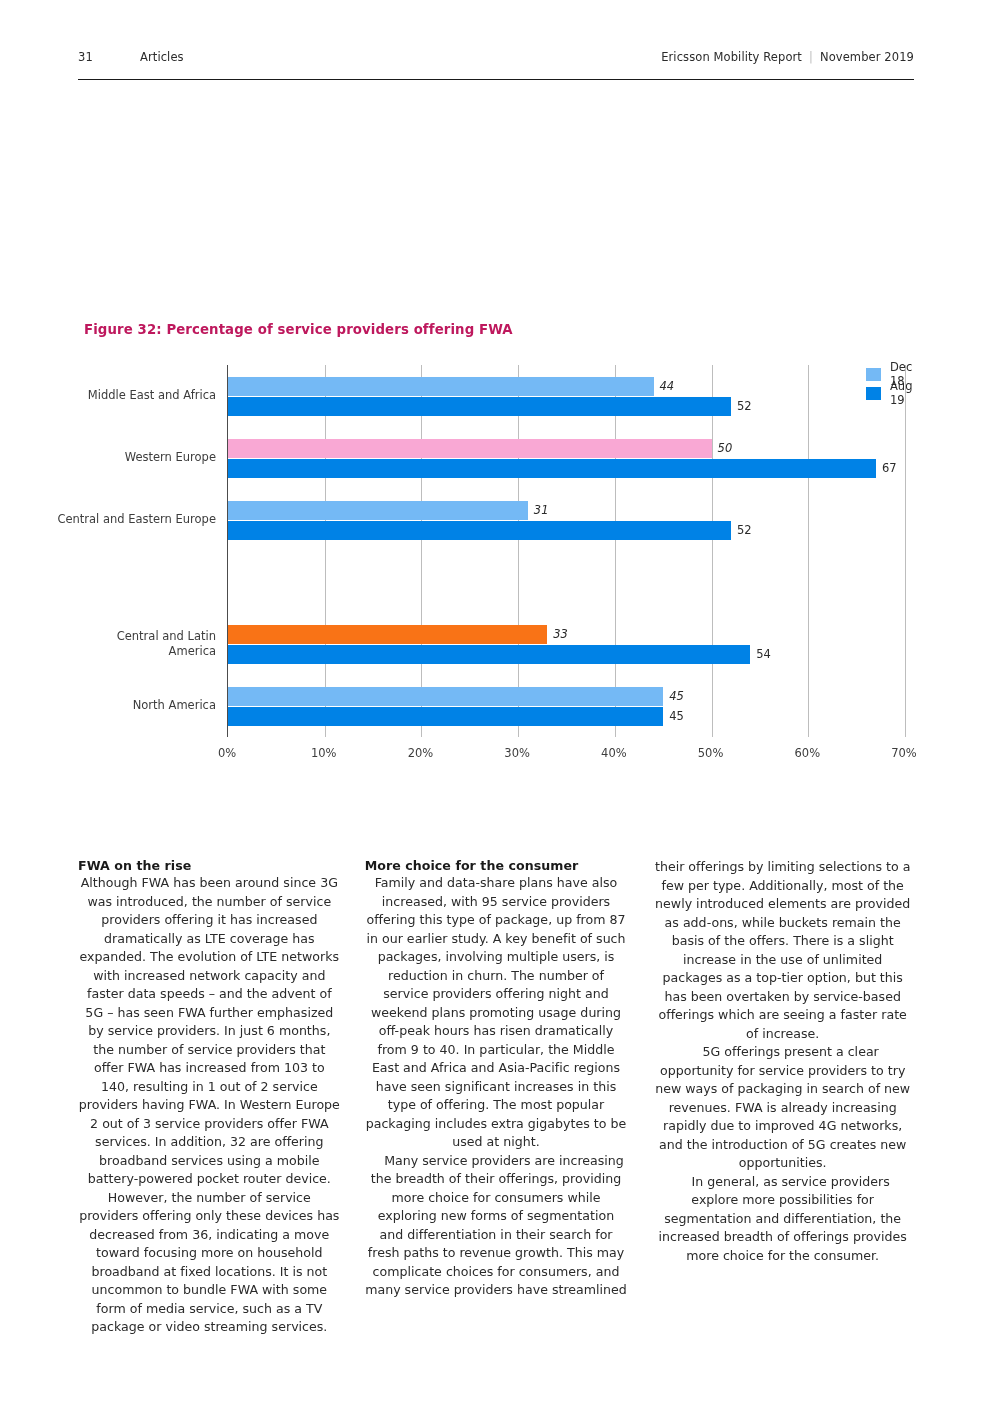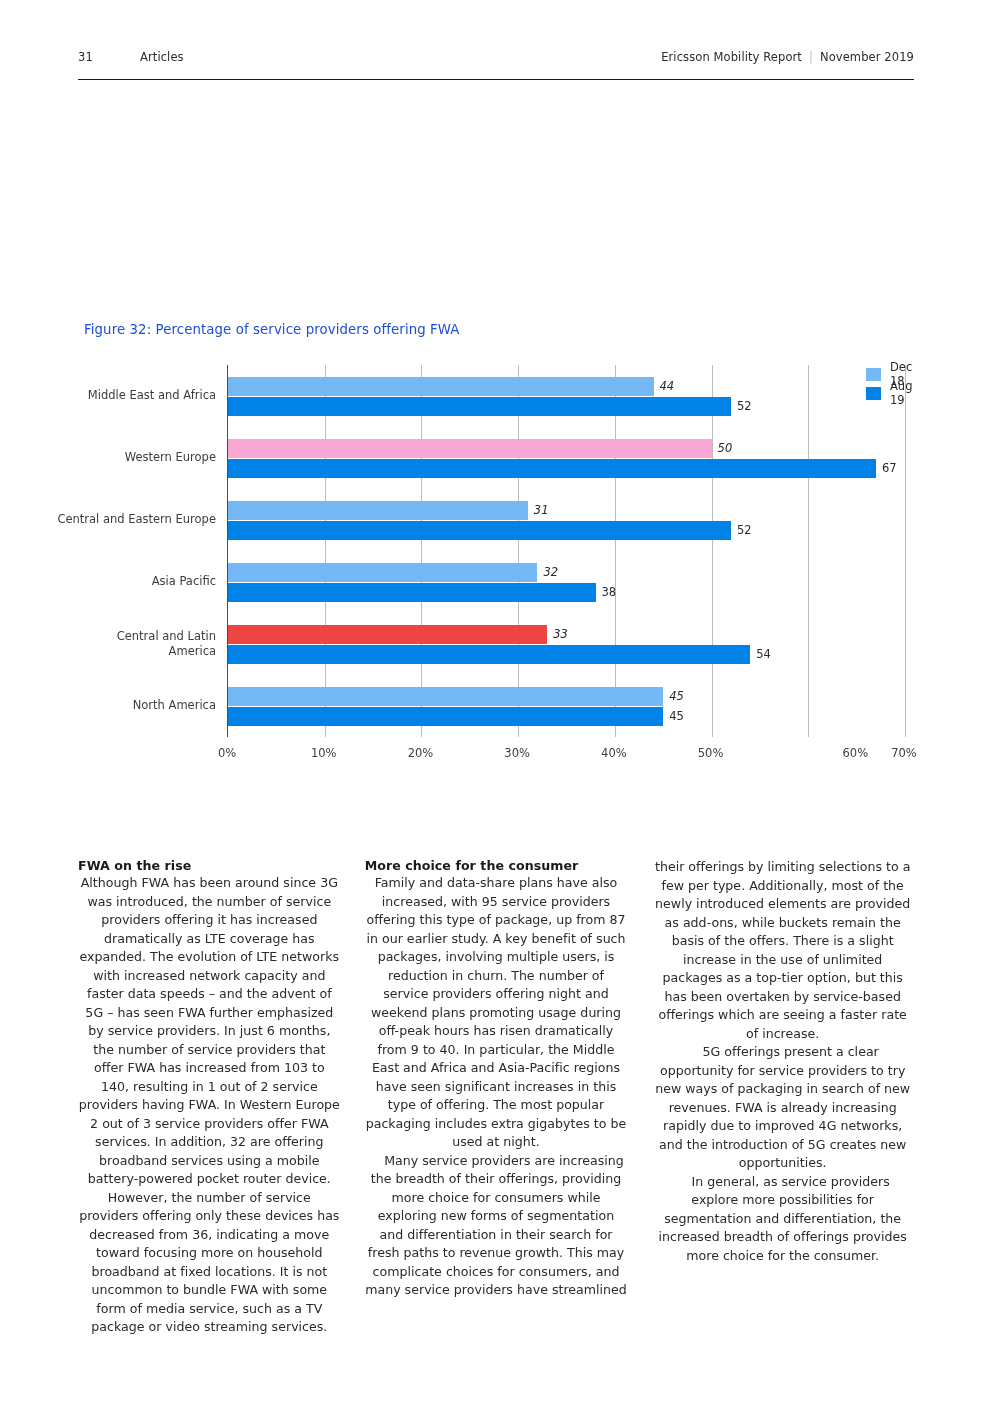--- a/index.html
+++ b/index.html
@@ -42,22 +42,22 @@
     color: #8c8c8c;
     font-weight: 300;
   }
 
   
   .figure-title {
     position: absolute;
     left: 84px;
     top: 322px;
     font-size: 13.3px;
-    font-weight: normal;
-    color: #1d4ed8;
+    font-weight: bold;
+    color: #be185d;
     letter-spacing: 0.1px;
   }
 
   .chart {
     position: absolute;
     left: 78px;
     top: 360px;
     width: 840px;
     height: 405px;
   }
@@ -219,33 +219,24 @@
       </div>
       <div class="group" style="top: 135.5px; height: 39px;">
         <div class="cat-label">Central and Eastern Europe</div>
         <div class="bar dec" style="width: 299.814px; background: rgb(116, 185, 245);">
           <span class="bar-value">31</span>
         </div>
         <div class="bar aug" style="width: 502.914px; background: rgb(0, 130, 230);">
           <span class="bar-value">52</span>
         </div>
       </div>
-      <div class="group" style="top: 197.5px; height: 39px;">
-        <div class="cat-label">Asia Pacific</div>
-        <div class="bar dec" style="width: 309.486px; background: rgb(116, 185, 245);">
-          <span class="bar-value">32</span>
-        </div>
-        <div class="bar aug" style="width: 367.514px; background: rgb(0, 130, 230);">
-          <span class="bar-value">38</span>
-        </div>
-      </div>
       <div class="group" style="top: 259.5px; height: 39px;">
         <div class="cat-label">Central and Latin
 America</div>
-        <div class="bar dec" style="width: 319.157px; background: #ef4444;">
+        <div class="bar dec" style="width: 319.157px; background: #f97316;">
           <span class="bar-value">33</span>
         </div>
         <div class="bar aug" style="width: 522.257px; background: rgb(0, 130, 230);">
           <span class="bar-value">54</span>
         </div>
       </div>
       <div class="group" style="top: 321.5px; height: 39px;">
         <div class="cat-label">North America</div>
         <div class="bar dec" style="width: 435.214px; background: rgb(116, 185, 245);">
           <span class="bar-value">45</span>
@@ -255,21 +246,21 @@
         </div>
       </div>
     </div>
   <div id="ticks">
       <div class="tick-label" style="left: 149px;">0%</div>
       <div class="tick-label" style="left: 245.714px;">10%</div>
       <div class="tick-label" style="left: 342.429px;">20%</div>
       <div class="tick-label" style="left: 439.143px;">30%</div>
       <div class="tick-label" style="left: 535.857px;">40%</div>
       <div class="tick-label" style="left: 632.571px;">50%</div>
-      <div class="tick-label" style="left: 729.286px; margin-left: 48px;">60%</div>
+      <div class="tick-label" style="left: 729.286px;">60%</div>
       <div class="tick-label" style="left: 826px;">70%</div>
     </div>
   <div class="legend" id="legend">
       <div class="legend-row">
         <span class="legend-swatch" style="background: rgb(116, 185, 245);"></span>
         <span>Dec 18</span>
       </div>
       <div class="legend-row">
         <span class="legend-swatch" style="background: rgb(0, 130, 230);"></span>
         <span>Aug 19</span>

